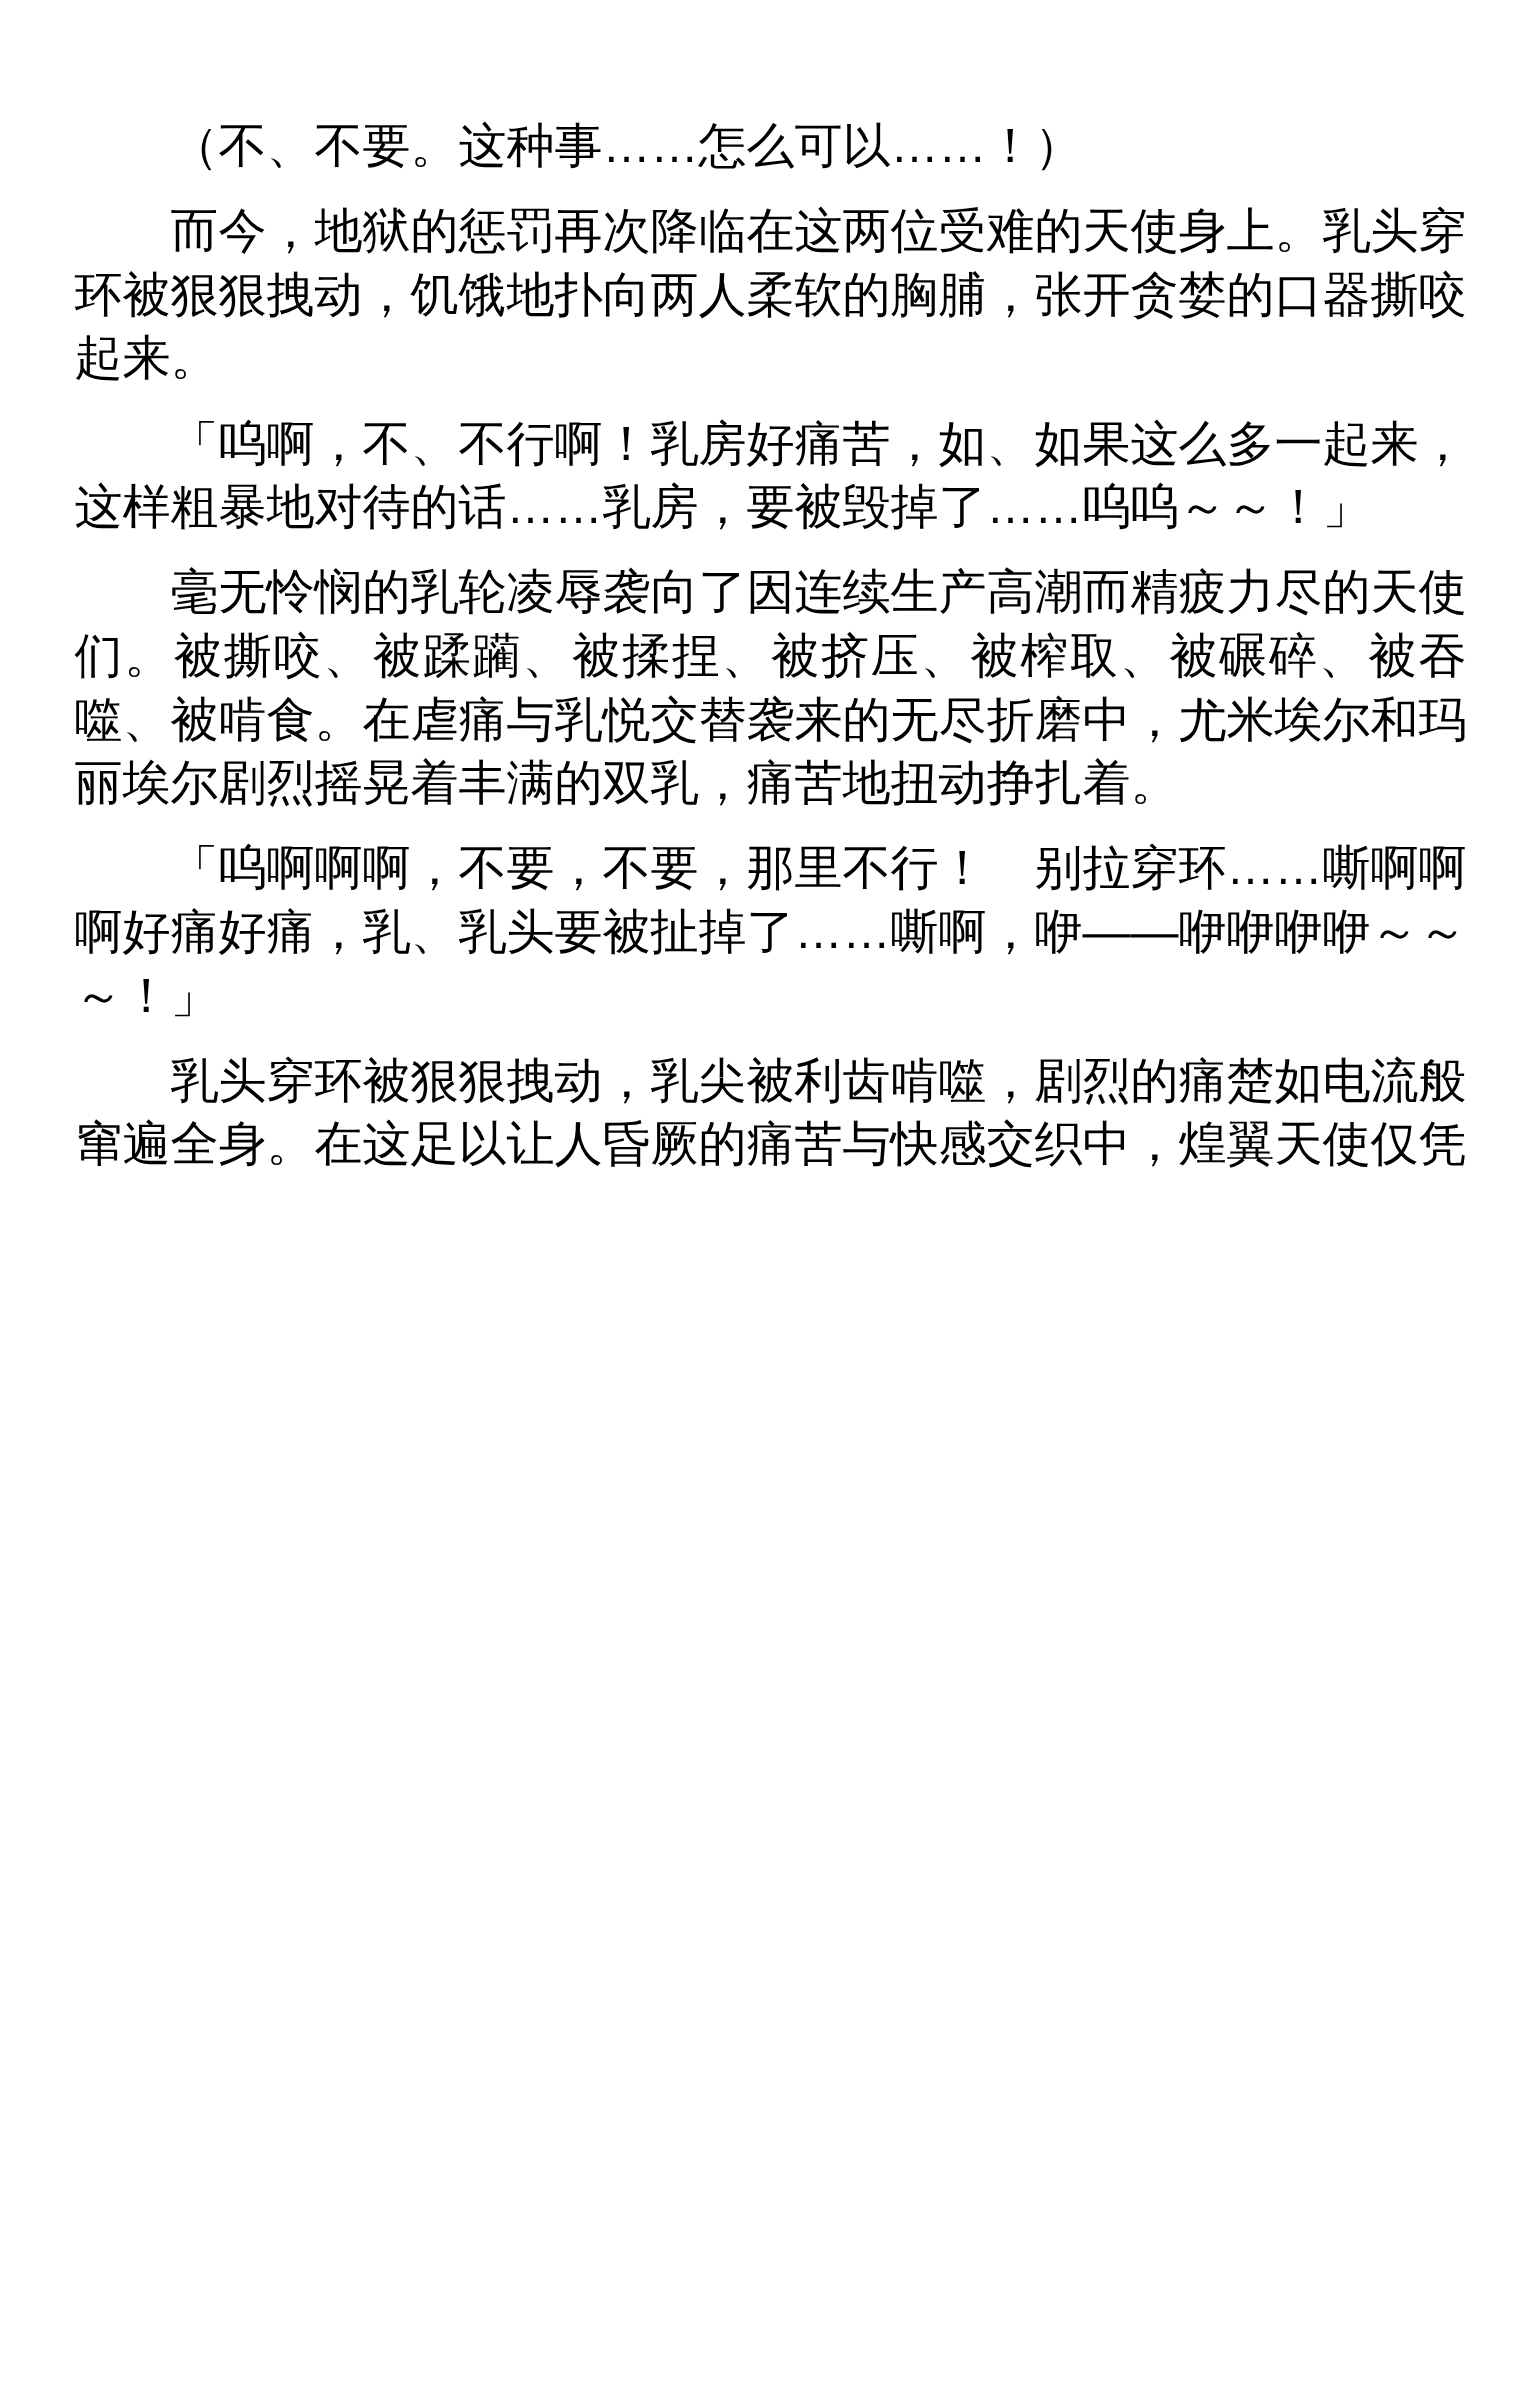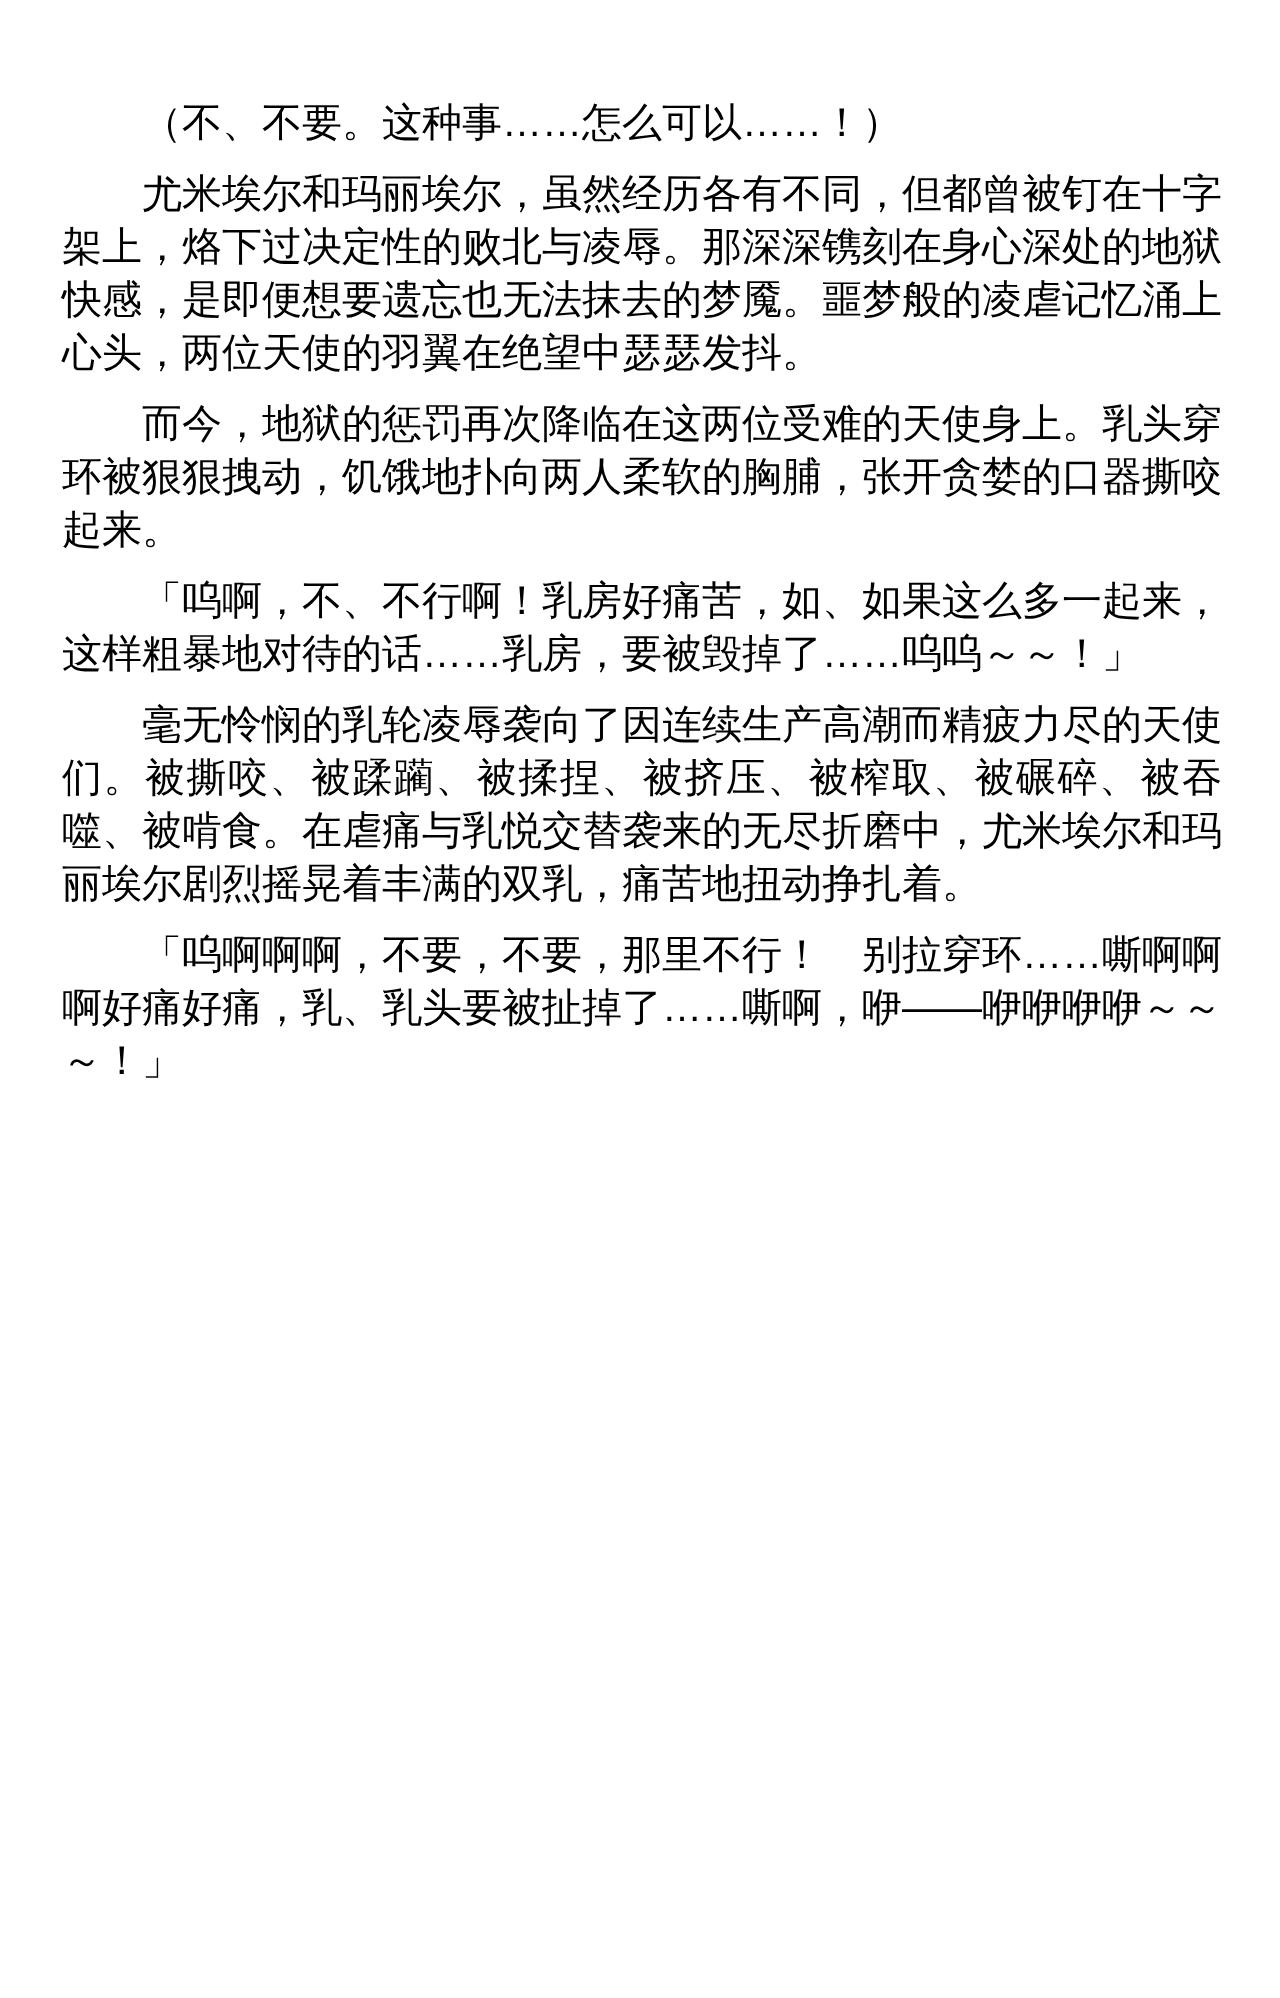--- a/index.html
+++ b/index.html
@@ -31,19 +31,19 @@
     word-break: break-all;
     overflow-wrap: break-word;
   }
 </style>
 </head>
 <body>
 
 <main class="page" style="background: rgb(255, 255, 255);">
   <article class="content" style="color: rgb(0, 0, 0);">
       <p class="para">（不、不要。这种事……怎么可以……！）</p>
-      <p class="para">尤米埃尔和玛丽埃尔，虽然经历各有不同，但都曾被钉在十字架上，烙下过决定性的败北与凌辱。那深深镌刻在身心深处的地狱快感，是即便想要遗忘也无法抹去的梦魇。噩梦般的凌虐记忆涌上心头，两位天使的羽翼在绝望中瑟瑟发抖。</p>
       <p class="para">而今，地狱的惩罚再次降临在这两位受难的天使身上。乳头穿环被狠狠拽动，饥饿地扑向两人柔软的胸脯，张开贪婪的口器撕咬起来。</p>
       <p class="para">「呜啊，不、不行啊！乳房好痛苦，如、如果这么多一起来，这样粗暴地对待的话……乳房，要被毁掉了……呜呜～～！」</p>
       <p class="para">毫无怜悯的乳轮凌辱袭向了因连续生产高潮而精疲力尽的天使们。被撕咬、被蹂躏、被揉捏、被挤压、被榨取、被碾碎、被吞噬、被啃食。在虐痛与乳悦交替袭来的无尽折磨中，尤米埃尔和玛丽埃尔剧烈摇晃着丰满的双乳，痛苦地扭动挣扎着。</p>
       <p class="para">「呜啊啊啊，不要，不要，那里不行！　别拉穿环……嘶啊啊啊好痛好痛，乳、乳头要被扯掉了……嘶啊，咿——咿咿咿咿～～～！」</p>
+      <p class="para">乳头穿环被狠狠拽动，乳尖被利齿啃噬，剧烈的痛楚如电流般窜遍全身。在这足以让人昏厥的痛苦与快感交织中，煌翼天使仅凭</p>
     </article>
 </main>
 
 </body></html>

